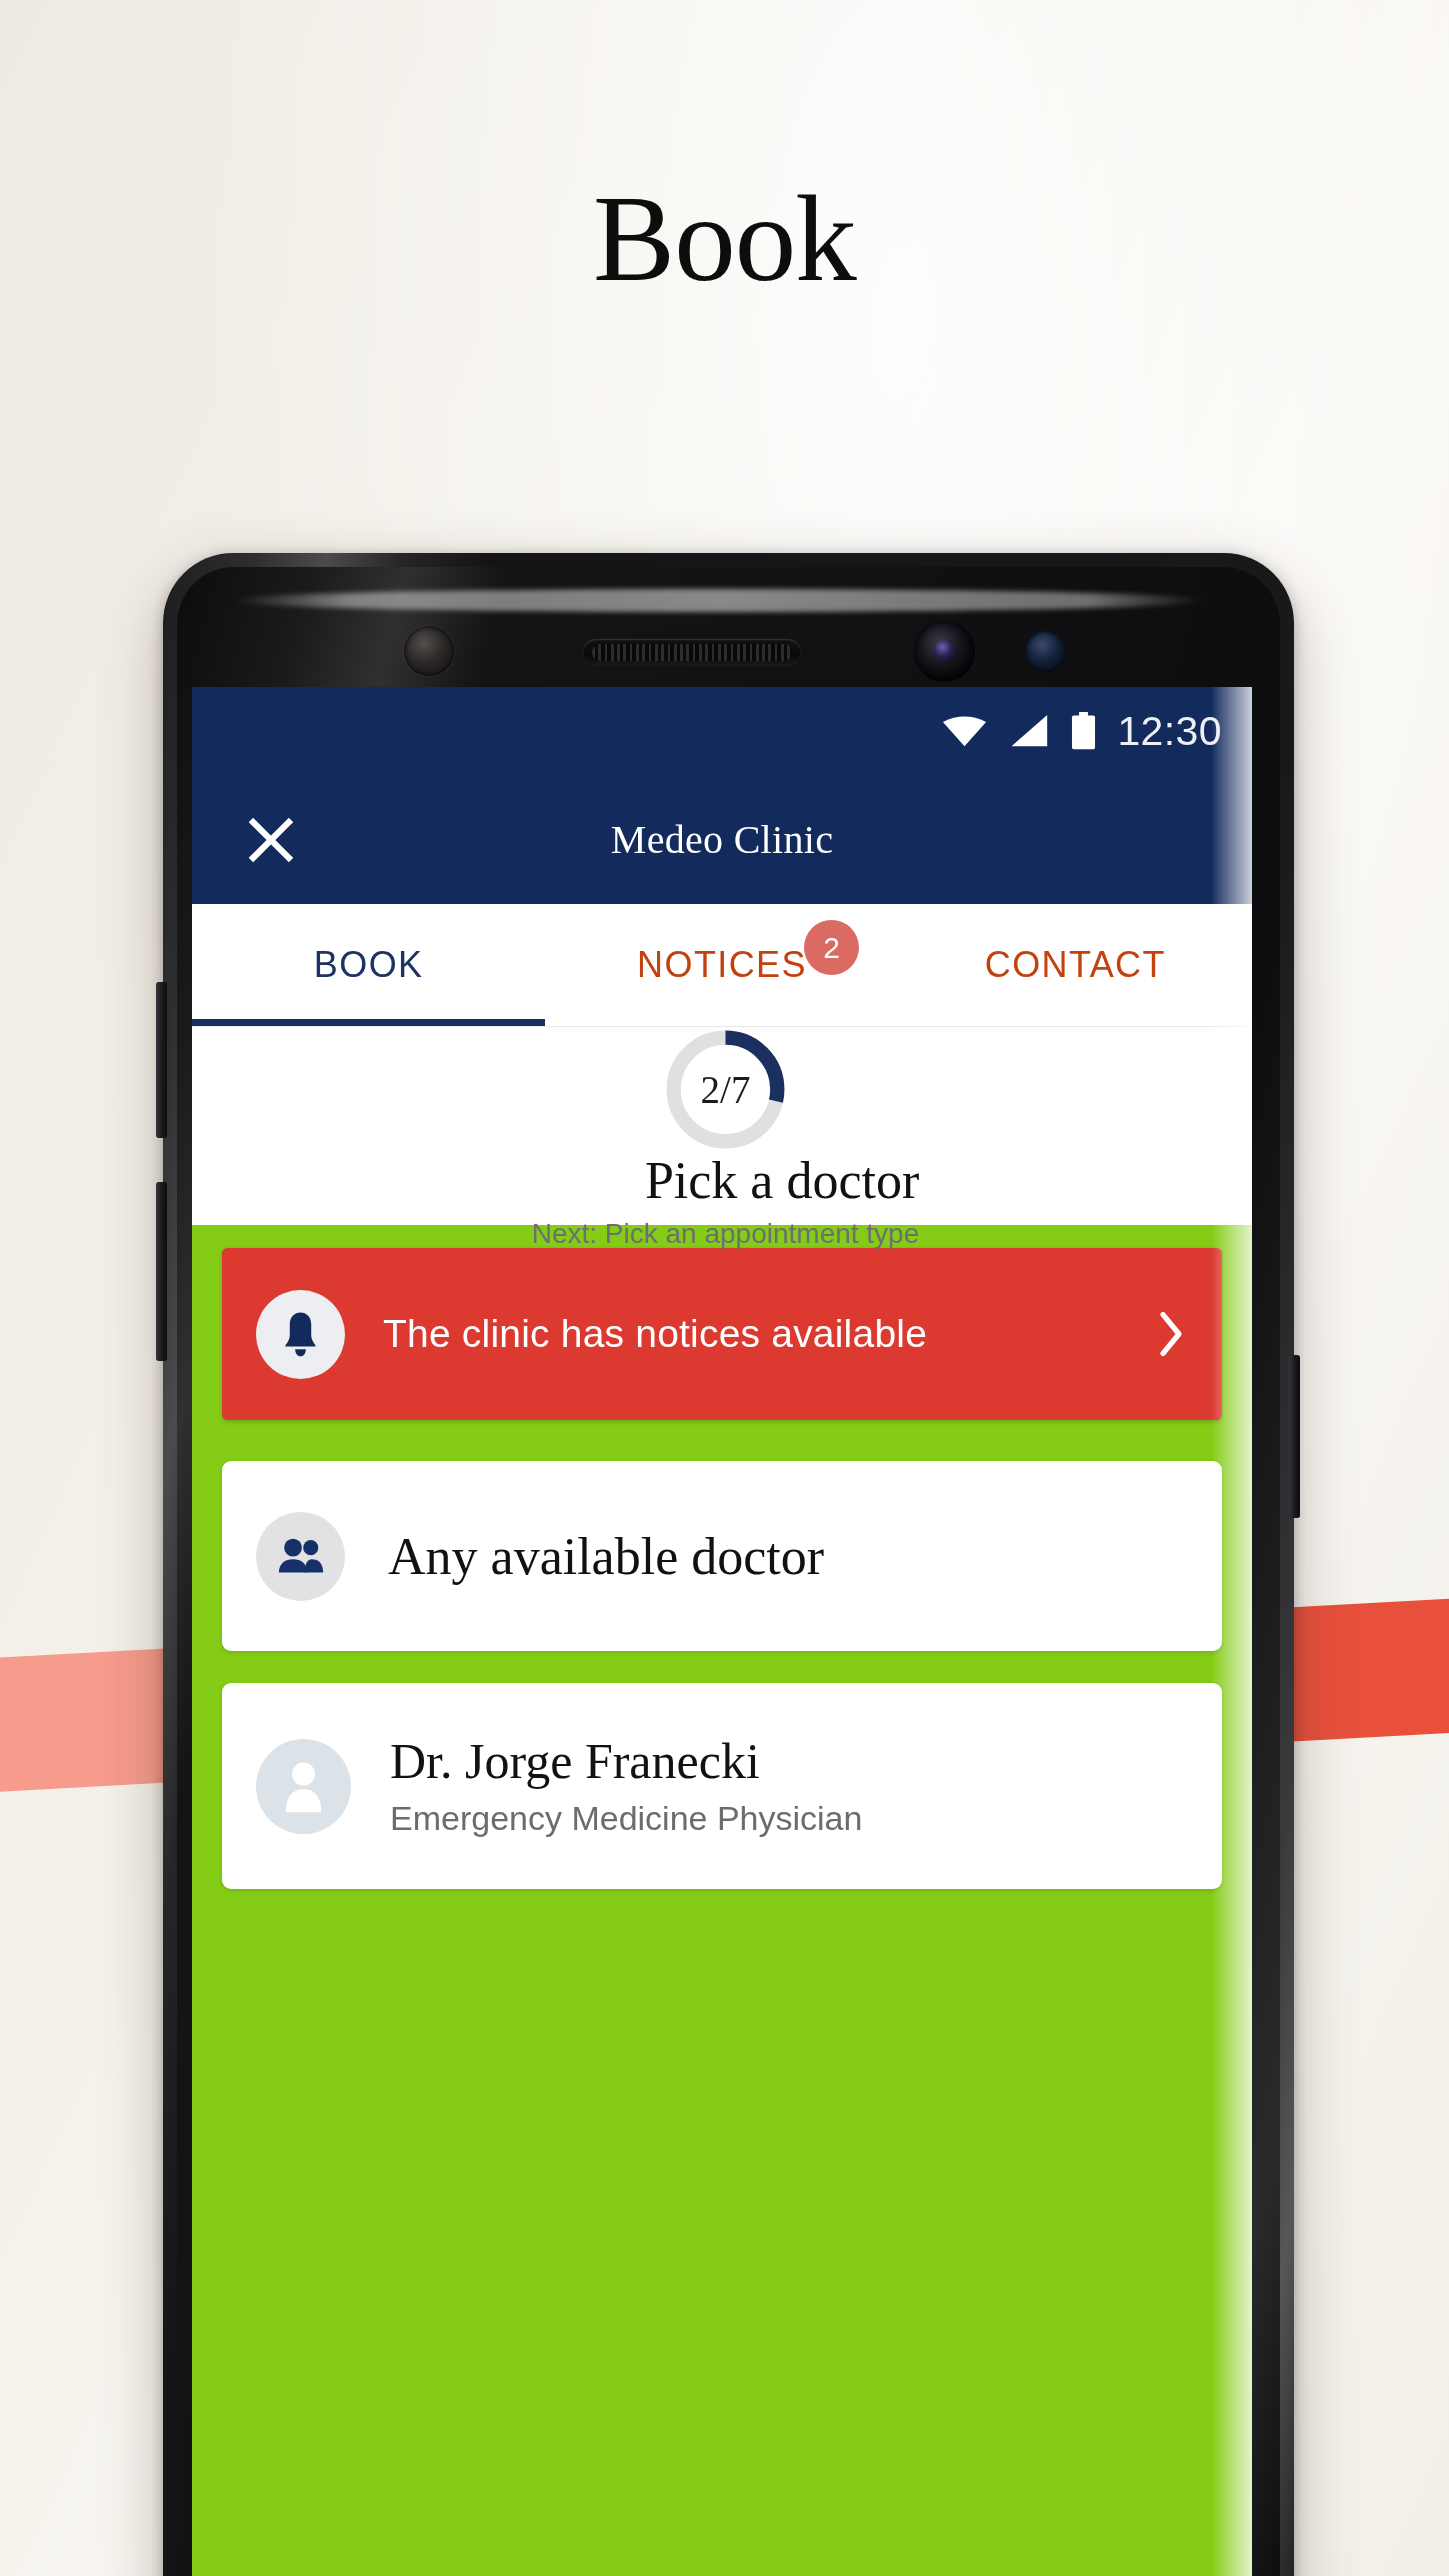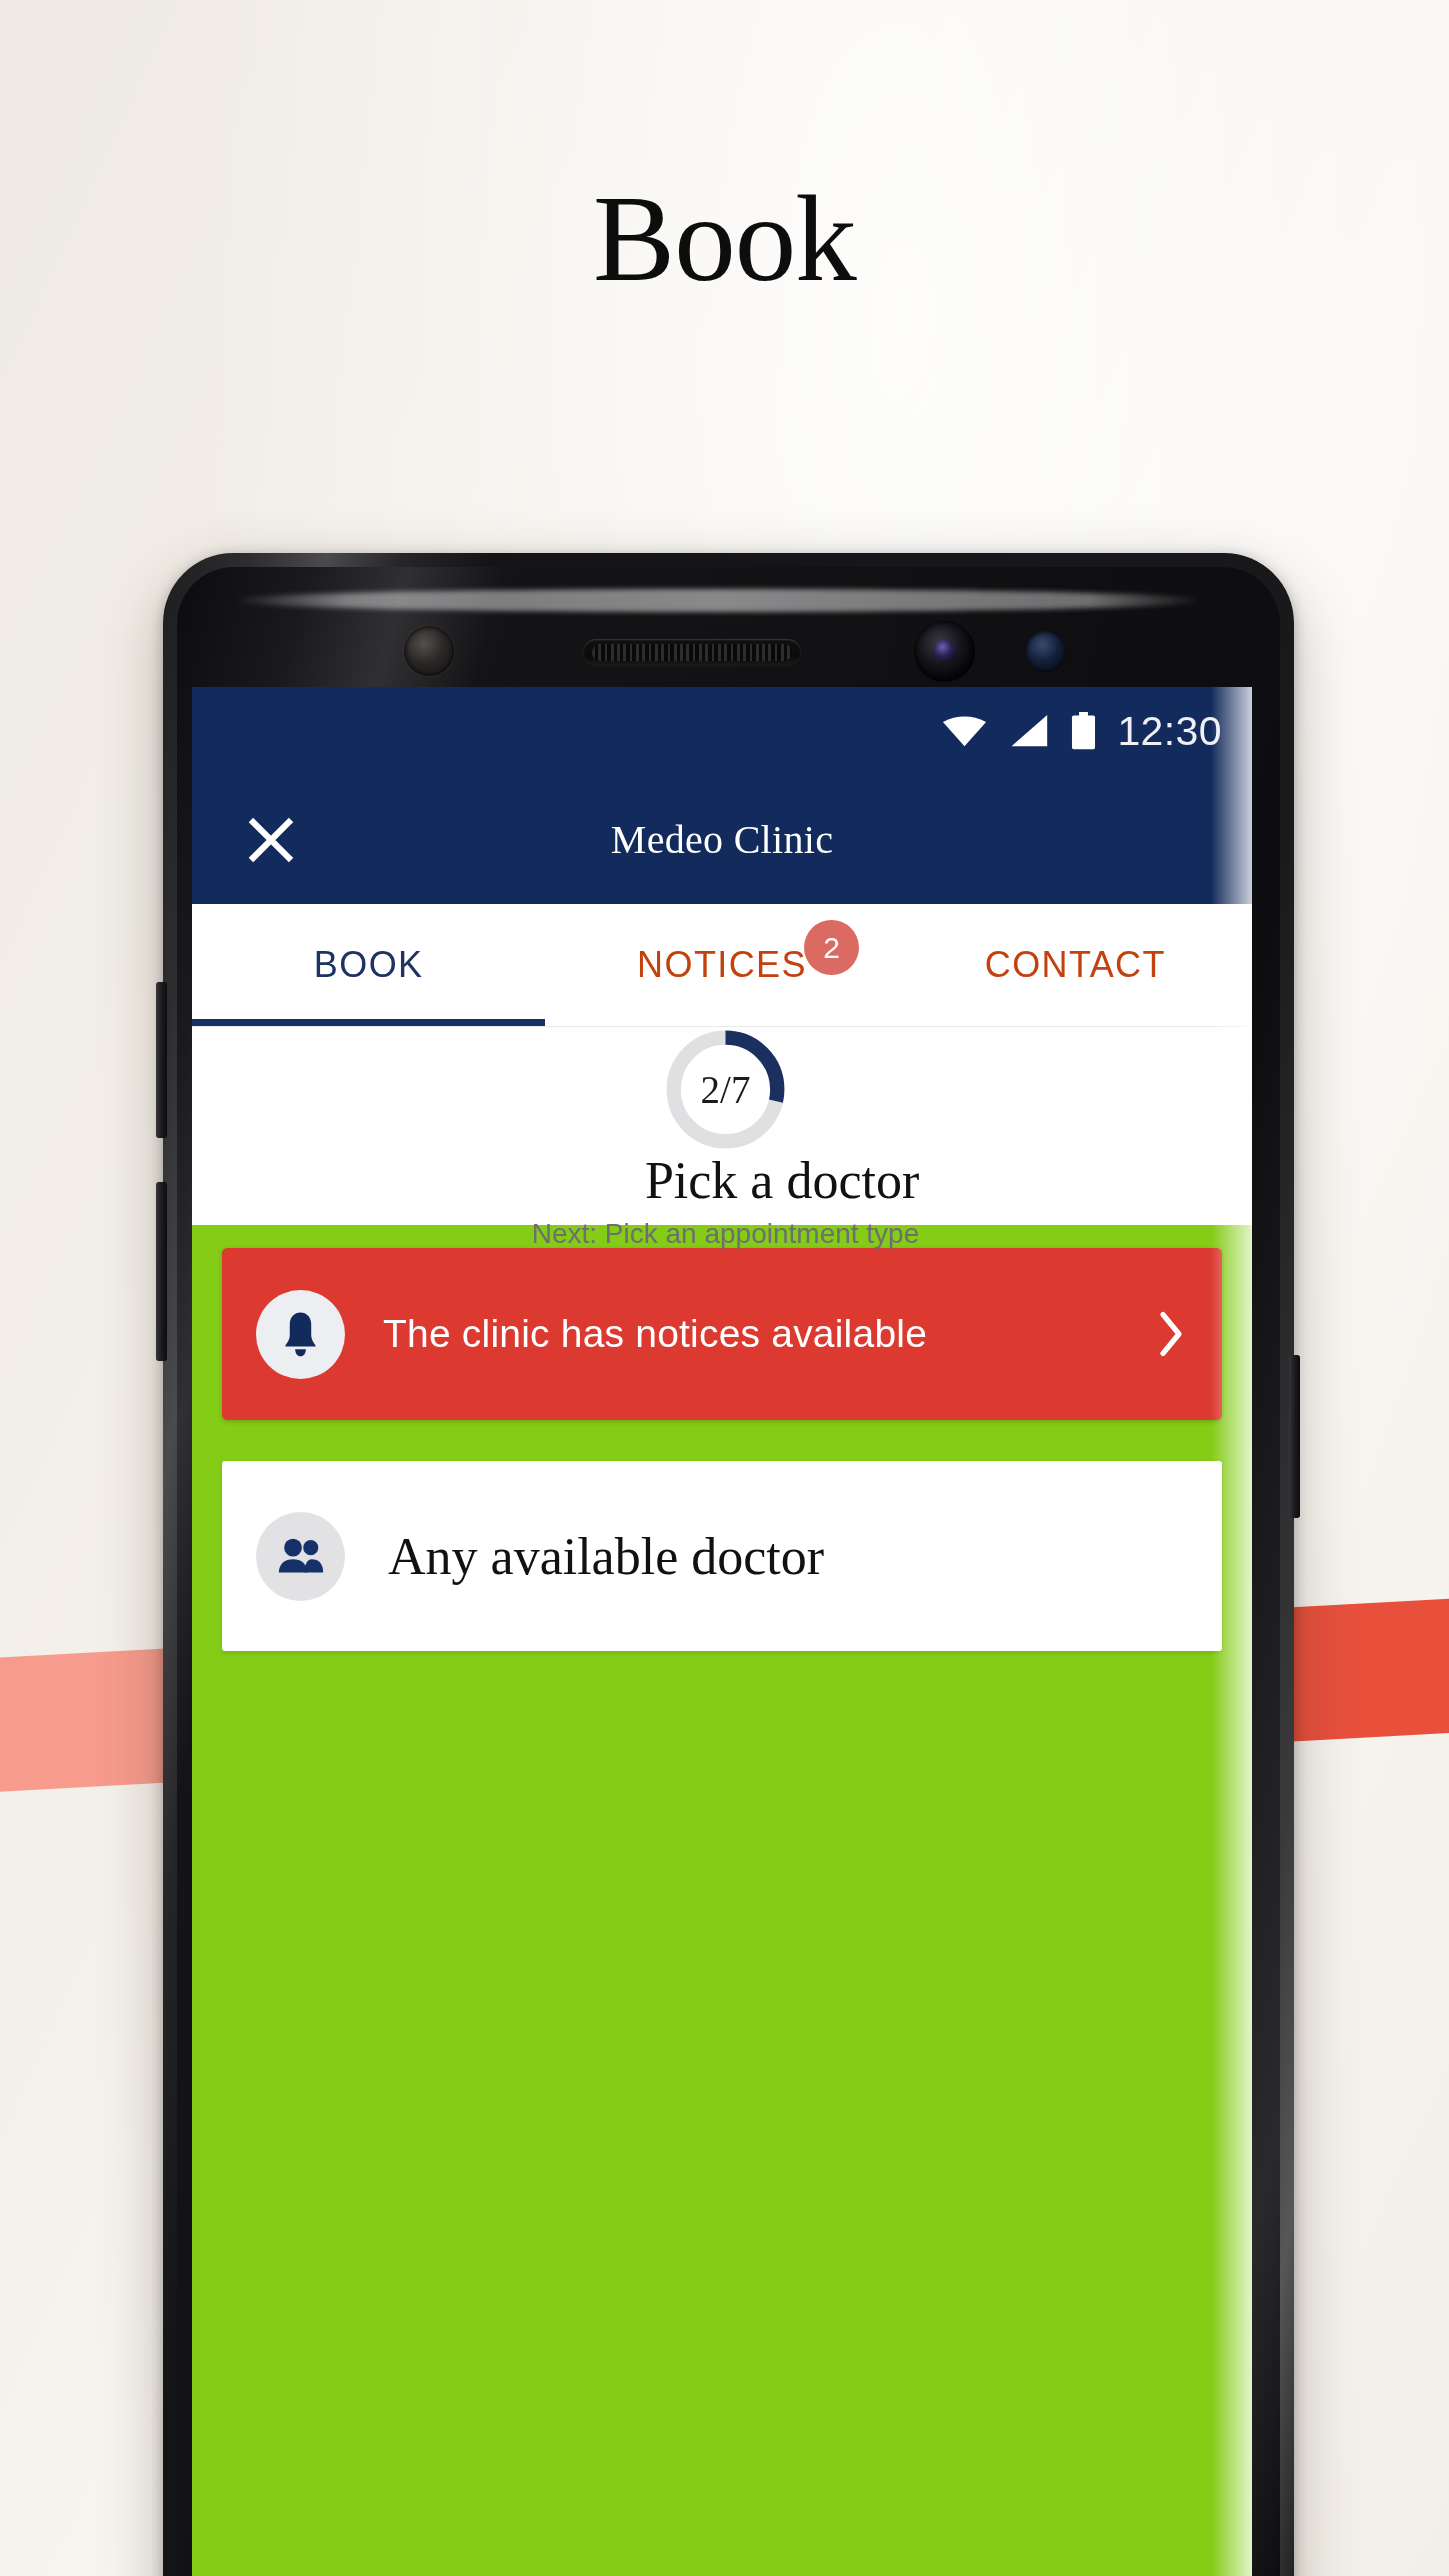--- a/index.html
+++ b/index.html
@@ -198,21 +198,21 @@
 
   
   #list-body{
     background:#84cc16;
     padding:23px 30px 0 30px;
     height:1352px;
   }
 
   .card{
     background:#ffffff;
-    border-radius:3px;
+    border-radius:9px;
     box-shadow:0 1.8px 4.5px rgba(0,0,0,.12);
     margin-bottom:32px;
     display:flex; align-items:center;
     cursor:pointer;
     position:relative;
   }
 
   
   #notice-banner{
     background:#dc3a31;
@@ -378,18 +378,30 @@
           <circle cx="19" cy="12" r="10" fill="#16306a"></circle>
           <circle cx="39" cy="12" r="8.5" fill="#16306a"></circle>
           <path d="M3 40 C3 30 10 25 19 25 C28 25 35 30 35 40 Z" fill="#16306a"></path>
           <path d="M32 40 C32 31 35 25 40 25 C48 25 53 30 53 40 Z" fill="#16306a"></path>
         </svg>
       </div>
       <div id="any-doctor-label">Any available doctor</div>
     </div>
 
 
+    <div class="card doctor-card">
+      <div class="avatar">
+        <svg width="47" height="55" viewBox="0 0 52 62">
+          <circle cx="26" cy="17" r="13" fill="#ffffff"></circle>
+          <path d="M6 60 C6 42 14 34 26 34 C38 34 46 42 46 60 Z" fill="#ffffff"></path>
+        </svg>
+      </div>
+      <div class="doctor-info">
+        <div class="doctor-name">Dr. Jorge Franecki</div>
+        <div class="doctor-spec">Emergency Medicine Physician</div>
+      </div>
+    </div>
 
   </div>
 
   <div id="screen-edge-glow"></div>
 </div>
 
 
 </body></html>

